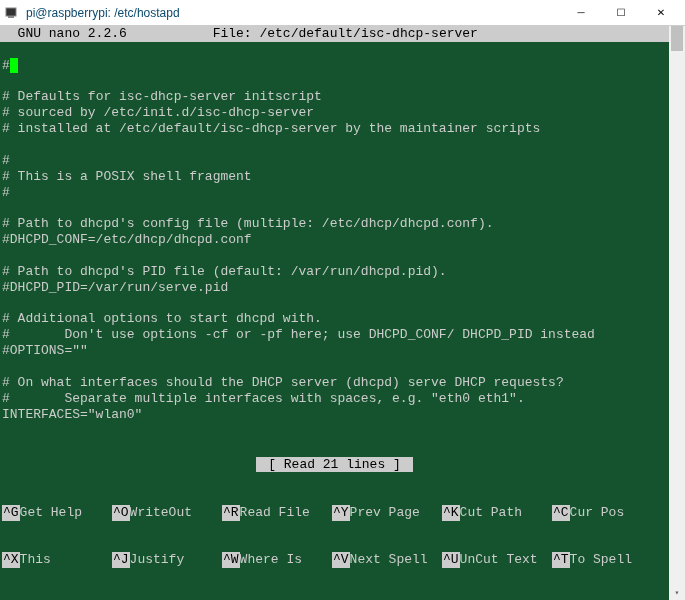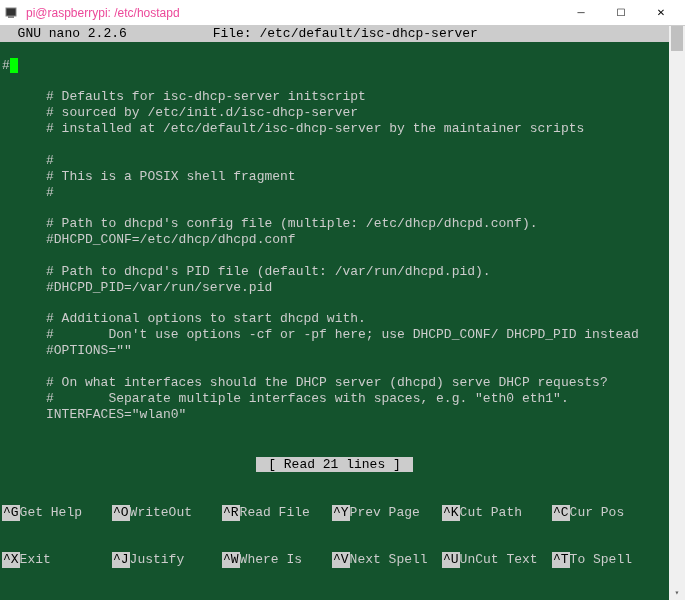--- a/index.html
+++ b/index.html
@@ -26,21 +26,21 @@
       height: 16px;
       margin-right: 6px;
       display: flex;
       align-items: center;
       justify-content: center;
     }
     .titlebar-title {
       flex: 1;
       font-family: "Segoe UI", Tahoma, sans-serif;
       font-size: 12px;
-      color: #ec4899;
+      color: #0c4a6e;
     }
     .titlebar-controls {
       display: flex;
     }
     .titlebar-btn {
       width: 40px;
       height: 22px;
       display: flex;
       align-items: center;
       justify-content: center;
@@ -72,21 +72,21 @@
       background: #cccccc;
       color: #000;
       white-space: pre;
       padding: 0 2px;
     }
     .content {
       flex: 1;
       padding: 0 2px;
       white-space: pre;
     }
-    .content-row { white-space: pre; margin-left: 44px; }
+    .content-row { white-space: pre; }
     .hash { color: #cccccc; }
     .cursor-row { display: flex; }
     .cursor {
       background: #00ff00;
       color: #000;
       display: inline-block;
       width: 8px;
       height: 15px;
       vertical-align: top;
     }
@@ -195,21 +195,21 @@
     <div class="shortcuts">
       <div class="shortcut-row">
         <span class="shortcut"><span class="key">^G</span><span class="label">Get Help</span></span>
         <span class="shortcut"><span class="key">^O</span><span class="label">WriteOut</span></span>
         <span class="shortcut"><span class="key">^R</span><span class="label">Read File</span></span>
         <span class="shortcut"><span class="key">^Y</span><span class="label">Prev Page</span></span>
         <span class="shortcut"><span class="key">^K</span><span class="label">Cut Path</span></span>
         <span class="shortcut"><span class="key">^C</span><span class="label">Cur Pos</span></span>
       </div>
       <div class="shortcut-row">
-        <span class="shortcut"><span class="key">^X</span><span class="label">Exit</span></span>
+        <span class="shortcut"><span class="key">^X</span><span class="label">This</span></span>
         <span class="shortcut"><span class="key">^J</span><span class="label">Justify</span></span>
         <span class="shortcut"><span class="key">^W</span><span class="label">Where Is</span></span>
         <span class="shortcut"><span class="key">^V</span><span class="label">Next Spell</span></span>
         <span class="shortcut"><span class="key">^U</span><span class="label">UnCut Text</span></span>
         <span class="shortcut"><span class="key">^T</span><span class="label">To Spell</span></span>
       </div>
     </div>
   </div>
   <div class="scrollbar">
     <div class="scrollbar-up">▴</div>

